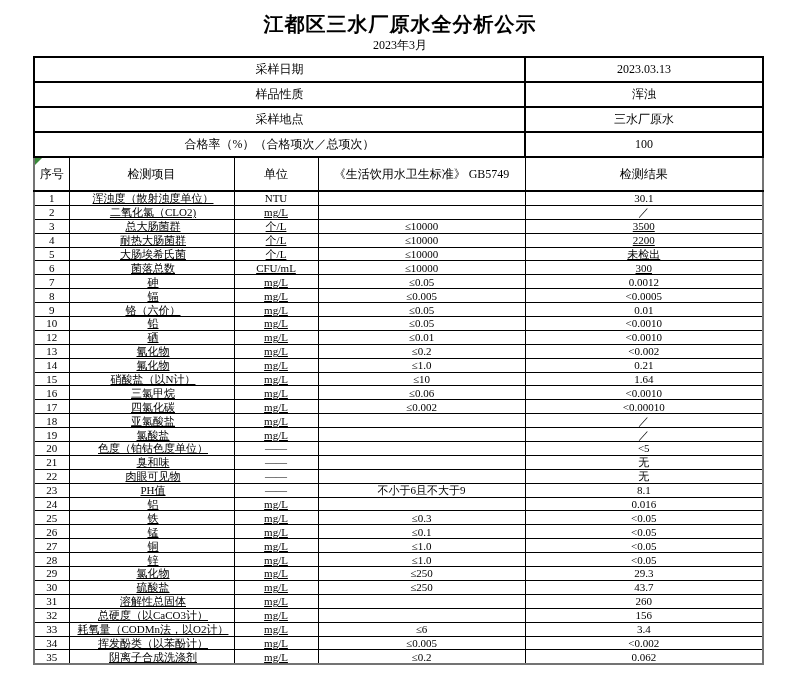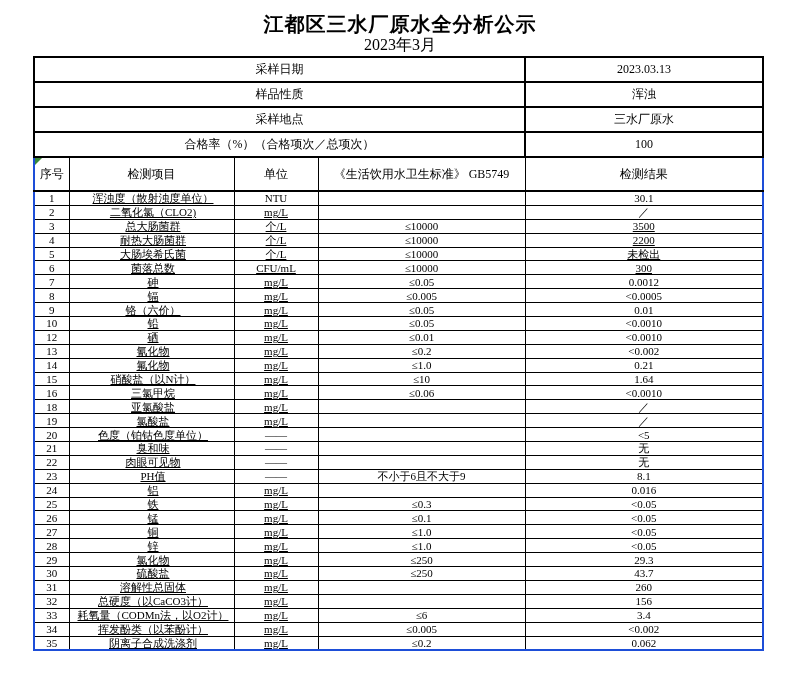--- a/index.html
+++ b/index.html
@@ -7,26 +7,26 @@
     width:800px;height:686px;overflow:hidden;color:#000;
     font-family:"Liberation Serif","DejaVu Serif",serif;
   }
   .page{position:relative;width:800px;height:686px;background:#fff;border-radius:32px;}
   .title{
     text-align:center;padding-top:12px;
     font-family:"Liberation Sans","DejaVu Sans",sans-serif;
     font-weight:bold;font-size:20px;line-height:24px;letter-spacing:1px;
   }
   .subtitle{
-    text-align:center;font-size:16px;line-height:14px;margin-top:2px;
+    text-align:center;font-size:12px;line-height:14px;margin-top:2px;
   }
   table{
     border-collapse:collapse;table-layout:fixed;
     margin:4px 0 0 33px;width:729px;
-    border:2px solid #1d4ed8;
+    border:2px solid #737373;
   }
   td,th{
     border:1px solid #000;padding:0;margin:0;
     text-align:center;vertical-align:middle;
     font-weight:normal;overflow:hidden;white-space:nowrap;
   }
   tr.info td{border-width:2px;height:23px;font-size:12px;}
   tr.head th{border-width:2px 1px;height:32px;font-size:12px;}
   tr.d td{height:12.9px;font-size:11px;line-height:12px;}
   td.item{text-align:center;padding-left:3px;}
@@ -182,20 +182,27 @@
           <td>1.64</td>
         </tr>
         <tr class="d">
           <td>16</td>
           <td class="item u">三氯甲烷</td>
           <td class="u">mg/L</td>
           <td>≤0.06</td>
           <td>&lt;0.0010</td>
         </tr>
         <tr class="d">
+          <td>17</td>
+          <td class="item u">四氯化碳</td>
+          <td class="u">mg/L</td>
+          <td>≤0.002</td>
+          <td>&lt;0.00010</td>
+        </tr>
+        <tr class="d">
           <td>18</td>
           <td class="item u">亚氯酸盐</td>
           <td class="u">mg/L</td>
           <td></td>
           <td>／</td>
         </tr>
         <tr class="d">
           <td>19</td>
           <td class="item u">氯酸盐</td>
           <td class="u">mg/L</td>

